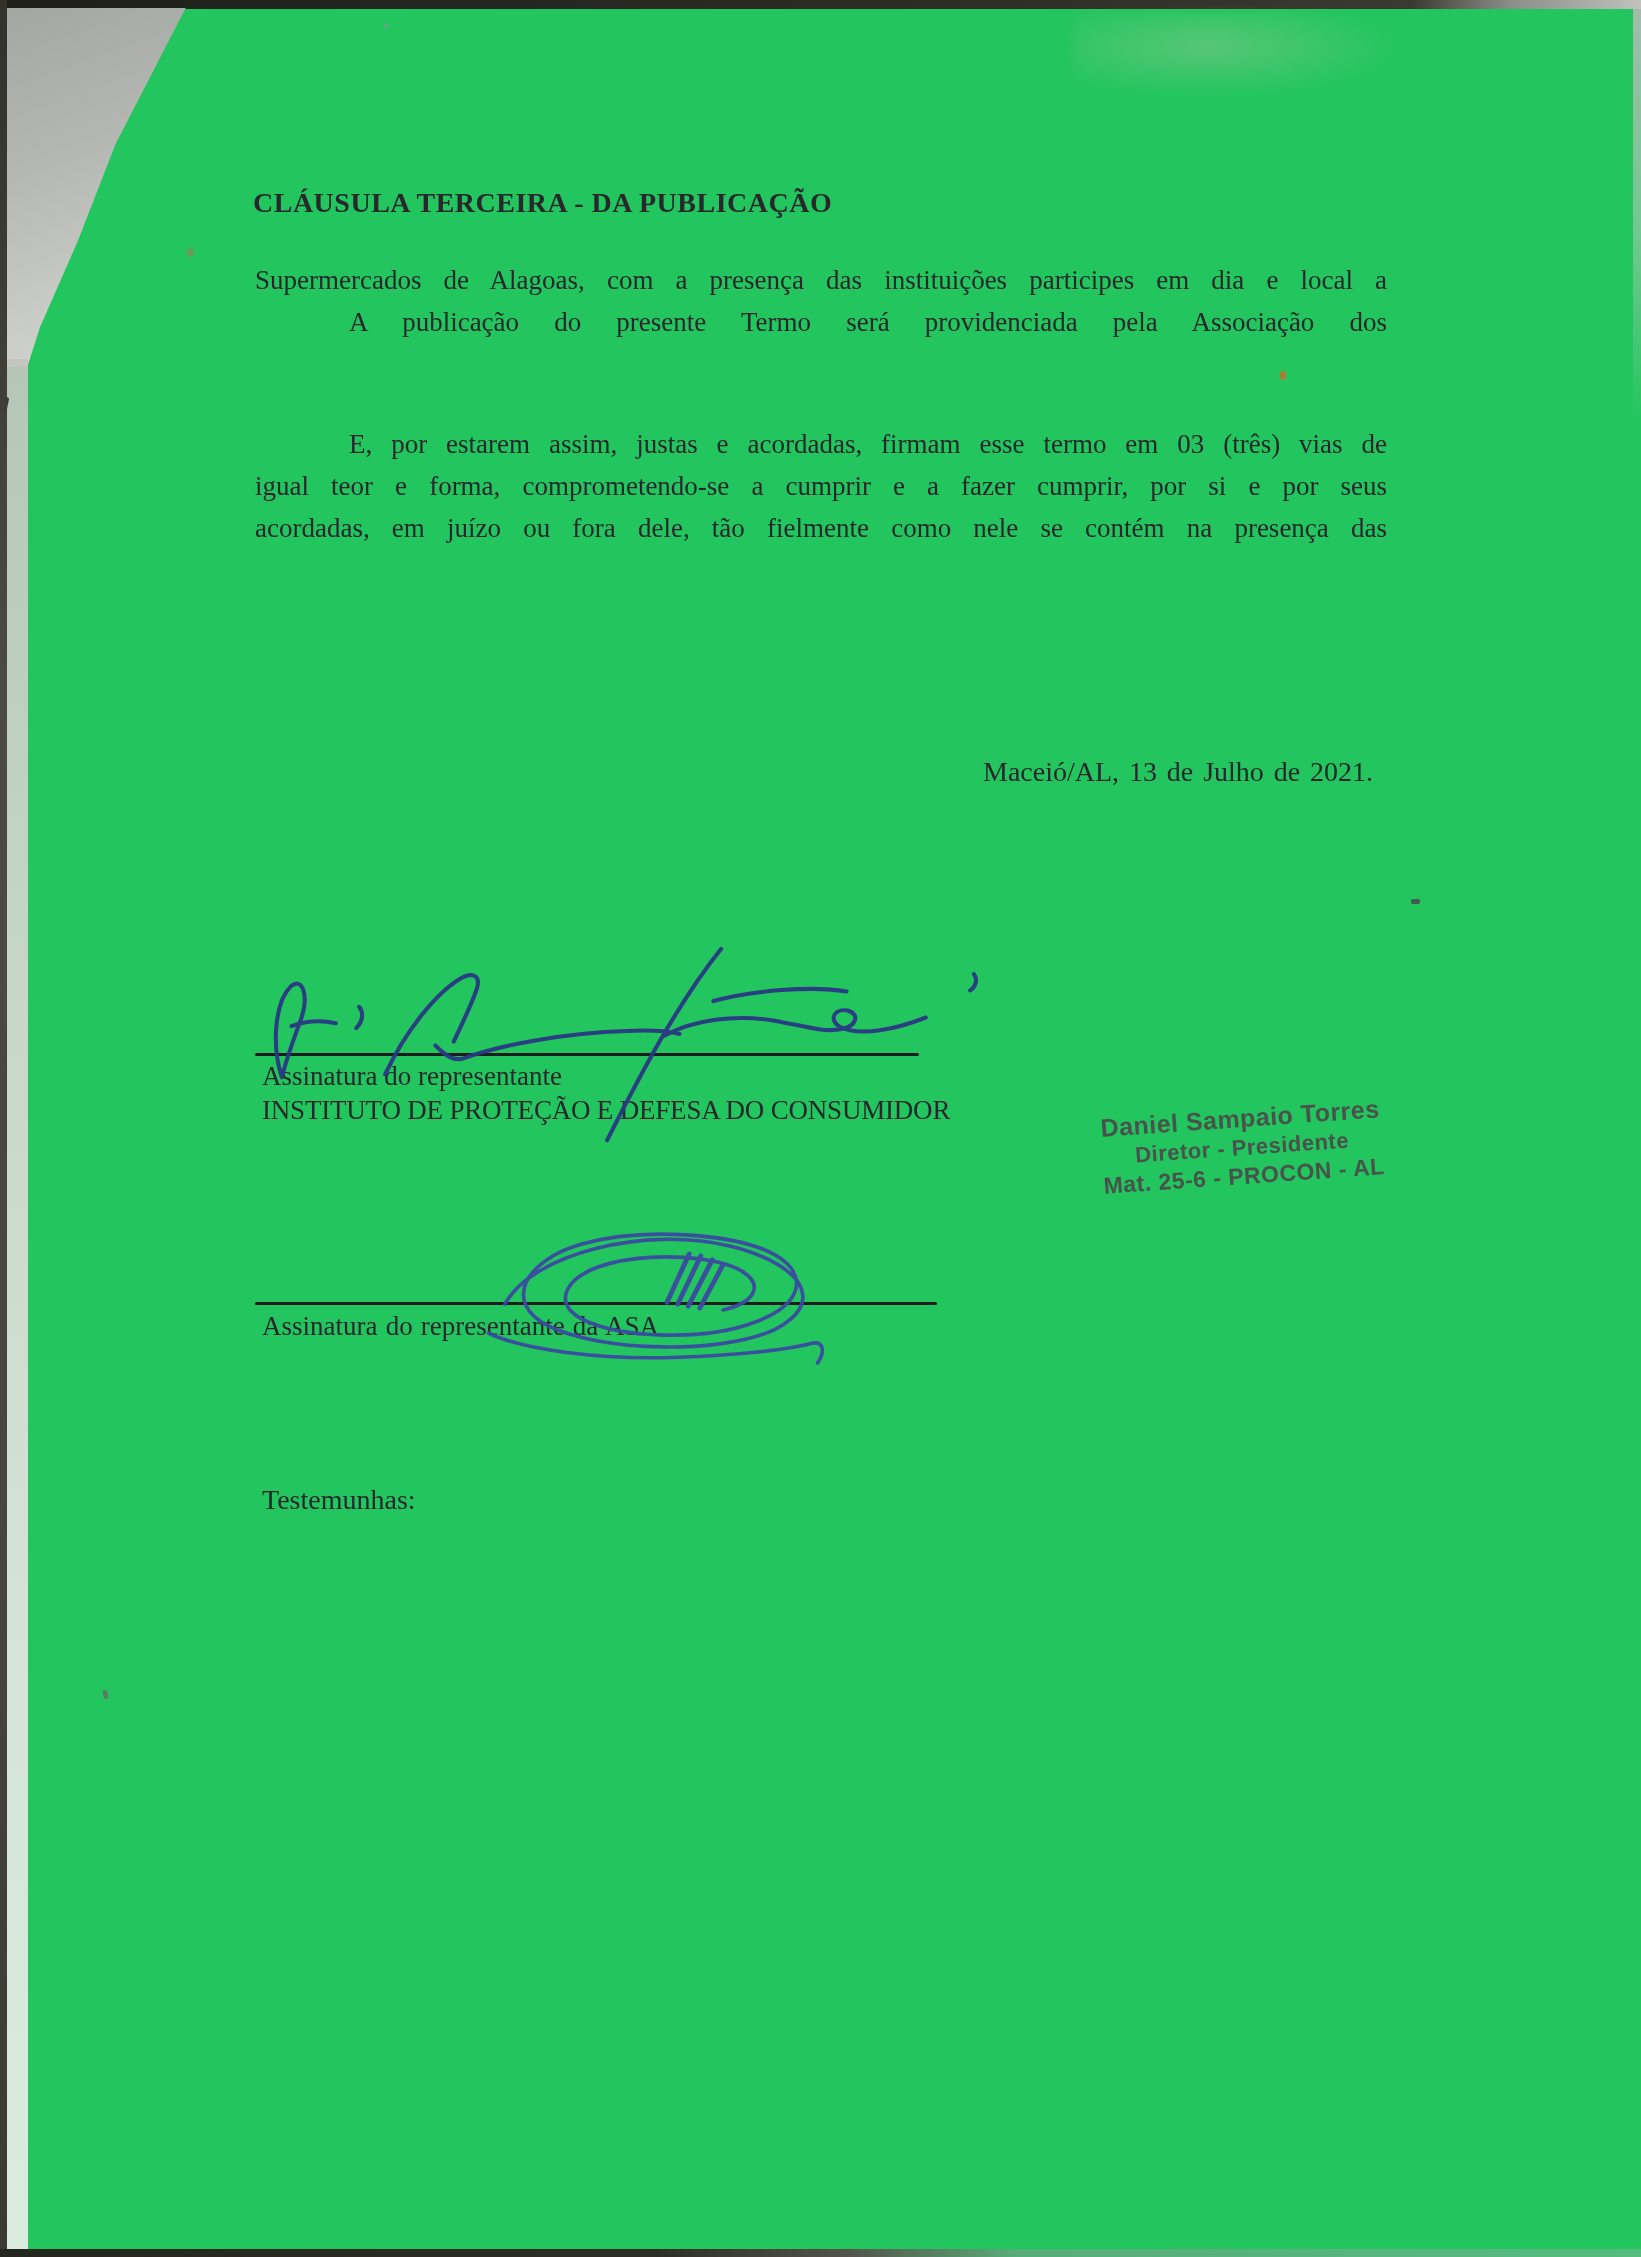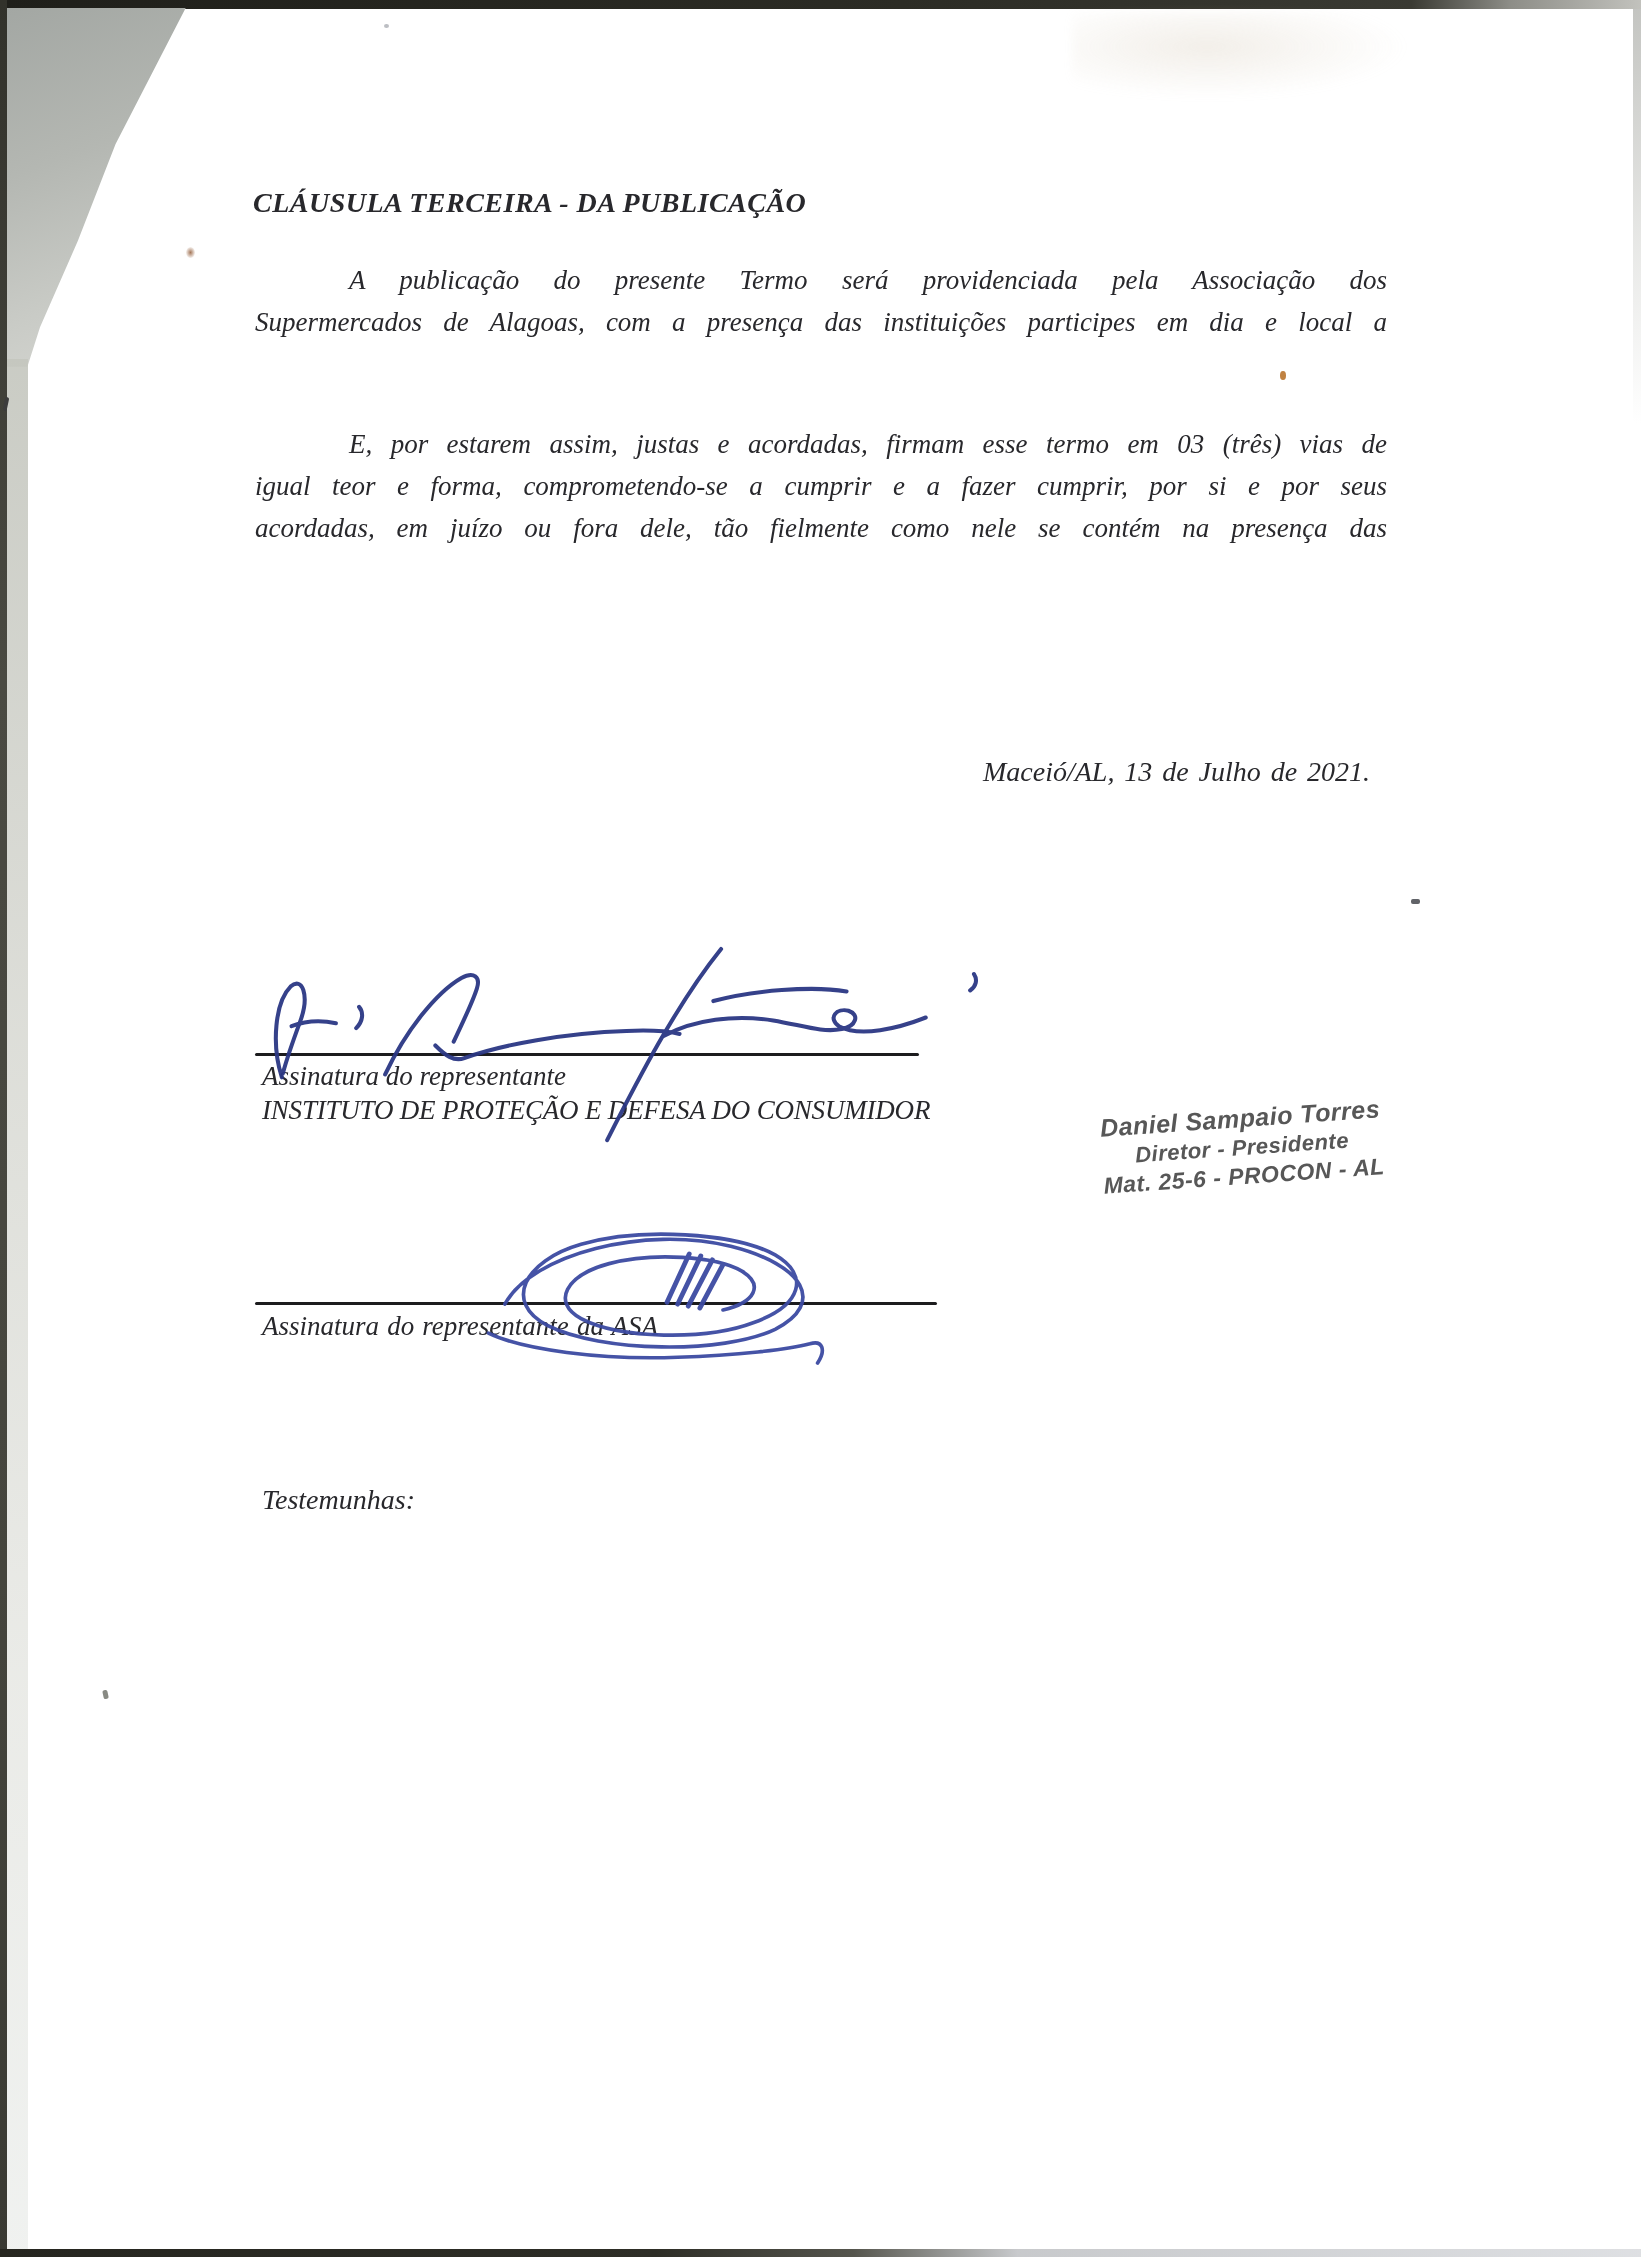--- a/index.html
+++ b/index.html
@@ -1,23 +1,22 @@
 <!DOCTYPE html>
 <html><head>
 <meta charset="utf-8">
 <style>
   html,body{margin:0;padding:0;background:#d8d8d8;}
   #page{
     position:relative;
     width:1641px;height:2257px;
-    background:#ffffff;
+    background:#22c55e;
     overflow:hidden;
     font-family:"Liberation Serif","DejaVu Serif",serif;
     color:#28282c;
-    font-style:italic;
   }
   
   .edge-top{position:absolute;left:0;top:0;width:1641px;height:8.7px;
     background:linear-gradient(to right,#1f1f1a,#2c2c25 55%,#3a3a33 86%,#8d8d87 92%,#c2c2bd 100%);}
   .corner-wedge{position:absolute;left:5.8px;top:7.7px;width:180px;height:359px;
     clip-path:polygon(0 0,100% 0,61% 38%,40% 65%,19% 89%,12% 100%,0 100%);
     background:linear-gradient(160deg,#a3a7a3 0%,#b4b7b2 40%,#c9cbc6 75%,#d6d7d2 100%);}
   .edge-left-line{position:absolute;left:0;top:0;width:6.8px;height:2257px;
     background:linear-gradient(#32322b,#4a4a42 30%,#45453d 70%,#3a3a33);}
   .edge-left-strip{position:absolute;left:6.8px;top:359px;width:21px;height:1898px;
@@ -79,22 +78,22 @@
   <div class="speck speck-brown"></div>
   <div class="speck speck-orange"></div>
   <div class="speck tick-left"></div>
   <div class="speck dash-gray"></div>
   <div class="speck speck-tiny1"></div>
   <div class="speck speck-tiny2"></div>
 
   <div class="heading">CLÁUSULA TERCEIRA - DA PUBLICAÇÃO</div>
 
   <div class="para" id="para1">
+    <div class="pline">Supermercados de Alagoas, com a presença das instituições participes em dia e local a</div>
     <div class="pline first">A publicação do presente Termo será providenciada pela Associação dos</div>
-    <div class="pline">Supermercados de Alagoas, com a presença das instituições participes em dia e local a</div>
   </div>
 
   <div class="para" id="para2">
     <div class="pline first">E, por estarem assim, justas e acordadas, firmam esse termo em 03 (três) vias de</div>
     <div class="pline">igual teor e forma, comprometendo-se a cumprir e a fazer cumprir, por si e por seus</div>
     <div class="pline">acordadas, em juízo ou fora dele, tão fielmente como nele se contém na presença das</div>
   </div>
 
   <div class="dateline">Maceió/AL, 13 de Julho de 2021.</div>
 

